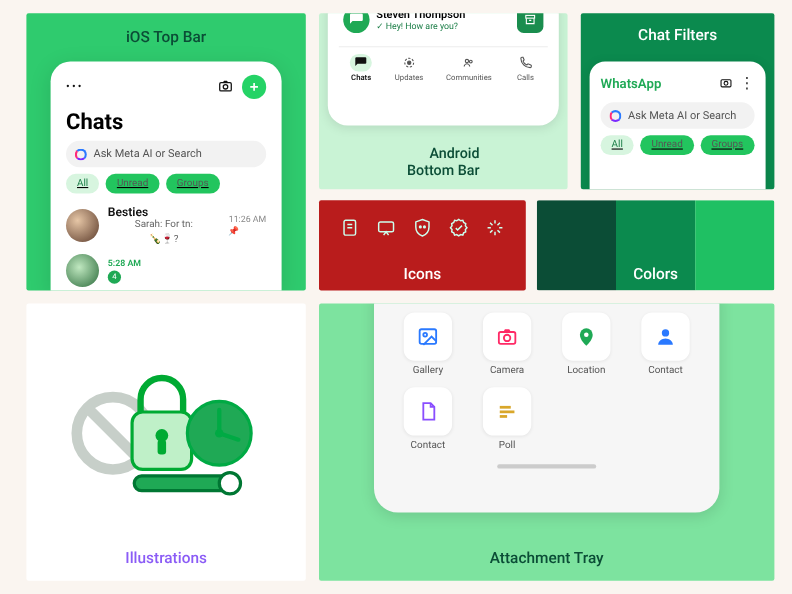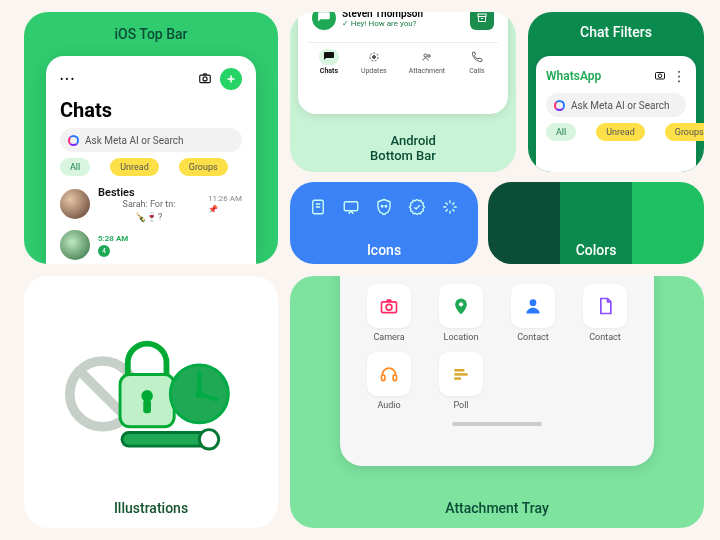--- a/index.html
+++ b/index.html
@@ -1,36 +1,36 @@
 <!DOCTYPE html>
 <html><head>
 <meta charset="utf-8">
 <style>
   * { box-sizing: border-box; margin: 0; padding: 0; font-family: -apple-system, "Segoe UI", Roboto, Helvetica, Arial, sans-serif; }
   body { width: 720px; height: 540px; background: #faf5f0; overflow: hidden; }
   .grid { position: relative; width: 720px; height: 540px; }
-  .tile { position: absolute; border-radius: 24px; overflow: hidden; }
+  .tile { position: absolute; border-radius: 2px; overflow: hidden; }
   .tile-label { font-size: 14px; font-weight: 500; color: #0b4d36; position: absolute; left: 50%; transform: translateX(-50%); white-space: nowrap; text-align:center;}
   .tile-label.light { color: #fff; }
   
   #tile-ios { left: 24px; top: 12px; width: 254px; height: 252px; background: #2fcb6e; }
   #tile-ios .tile-label { top: 14px; }
   .phone { position: absolute; background: #fff; border-radius: 18px 18px 0 0; box-shadow: 0 4px 20px rgba(0,0,0,.12); }
   #ios-phone { left: 22px; top: 44px; width: 210px; height: 210px; padding: 12px 14px 0; }
   .row { display: flex; align-items: center; }
   .dots3 { letter-spacing: 2px; color: #111; font-size: 10px; }
   .sp { flex: 1; }
   .cam { width:14px; height:14px; }
   .circle-btn { width: 22px; height: 22px; border-radius: 50%; display:flex; align-items:center; justify-content:center; }
   .green { background:#25d366; color:#fff;}
   .title { font-size: 20px; font-weight: 700; padding: 8px 0 6px; }
   .search { background:#f2f2f2; border-radius: 16px; height:24px; display:flex; align-items:center; padding:0 8px; font-size:10px; gap:6px; color:#555;}
   .meta-ring { width:11px; height:11px; border:2px solid #2a79ff; border-radius:50%; border-left-color:#ff2a7b; border-bottom-color:#7b2aff;}
-  .chips { display:flex; gap:20px; padding:6px 0; }
-  .chip { font-size:9px; padding:4px 10px; border-radius:12px; background:#fde047; color:#555;}
+  .chips { display:flex; gap:6px; padding:6px 0;text-decoration:underline; }
+  .chip { font-size:9px; padding:4px 10px; border-radius:12px; background:#22c55e; color:#555;}
   .chip.active { background:#d7f5df; color:#1a7d46; }
   .chatrow { display:flex; align-items:center; gap:8px; padding:4px 0; }
   .av { width:30px; height:30px; border-radius:50%; background:#888; flex:none; }
   .av.b1 { background: radial-gradient(circle at 35% 35%, #e6c6a6, #5a3a2a); }
   .av.b2 { background: radial-gradient(circle at 40% 40%, #c0e8c0, #2a6a3a); }
   .chatcol { flex:1; min-width:0; }
   .chatname { font-size:11px; font-weight:600; color:#111; }
   .chatmsg { font-size:9px; color:#666; display:flex; gap:3px; align-items:center;flex-direction:column;}
   .chattime { font-size:8px; color:#888; }
   .chattime.g { color:#1fa955; font-weight:600;}
@@ -52,31 +52,31 @@
   .tab .ic { width:20px; height:16px; display:flex; align-items:center; justify-content:center; border-radius:8px;}
   .tab.active .ic { background:#d7f5df;}
   .tab.active { color:#111; font-weight:600;}
   
   #tile-filters { left: 528px; top: 12px; width: 176px; height: 160px; background:#0b8a4e; }
   #tile-filters .tile-label { top:12px; }
   #filter-phone { position:absolute; left:8px; top:44px; width:160px; height:120px; background:#fff; border-radius:14px 14px 0 0; padding:10px 10px 0; box-shadow:0 2px 10px rgba(0,0,0,.1);}
   .wa-title { color:#1fa955; font-weight:600; font-size:12px;}
   .kebab { font-size:14px; color:#333; line-height:10px;}
   
-  #tile-icons { left:290px; top:182px; width:188px; height:82px; background:#3b82f6; }
+  #tile-icons { left:290px; top:182px; width:188px; height:82px; background:#b91c1c; }
   #tile-icons .tile-label { bottom:6px; top:auto; }
   .iconrow { display:flex; justify-content:space-around; padding:16px 12px 0;}
   .iconrow svg { width:18px; height:18px; }
   
   #tile-colors { left:488px; top:182px; width:216px; height:82px; display:flex;}
   #tile-colors .tile-label { bottom:6px; top:auto; }
   .sw { flex:1; }
   
   #tile-illus { left:24px; top:276px; width:254px; height:252px; background:#fff; }
-  #tile-illus .tile-label { bottom:12px; top:auto; color:#14532d;}
+  #tile-illus .tile-label { bottom:12px; top:auto; color:#8b5cf6;}
   .illus { position:absolute; left:40px; top:40px; width:174px; height:150px;}
   
   #tile-attach { left:290px; top:276px; width:414px; height:252px; background:#7de39f; }
   #tile-attach .tile-label { bottom:12px; top:auto;}
   #attach-phone { position:absolute; left:50px; top:-10px; width:314px; height:200px; background:#f6f6f6; border-radius:0 0 22px 22px; padding:18px 20px 10px; box-shadow:0 3px 14px rgba(0,0,0,.12);}
   .attach-grid { display:grid; grid-template-columns:repeat(4,1fr); gap:10px 14px; }
   .attach-item { display:flex; flex-direction:column; align-items:center; gap:4px;}
   .ai { width:44px; height:44px; border-radius:10px; background:#fff; display:flex; align-items:center; justify-content:center; box-shadow:0 1px 3px rgba(0,0,0,.06);}
   .ai svg{ width:20px; height:20px;}
   .ai-label { font-size:9px; color:#555;}
@@ -179,21 +179,21 @@
           <span>Updates</span>
         </div>
         <div class="tab">
           <span class="ic">
               <svg viewBox="0 0 24 24" width="12" height="12" fill="none" stroke="#555" stroke-width="2">
                 <circle cx="9" cy="9" r="3"></circle>
                 <circle cx="16" cy="10" r="2.5"></circle>
                 <path d="M4 19c0-3 3-5 5-5s5 2 5 5"></path>
               </svg>
             </span>
-          <span>Attachment</span>
+          <span>Communities</span>
         </div>
         <div class="tab">
           <span class="ic">
               <svg viewBox="0 0 24 24" width="12" height="12" fill="none" stroke="#555" stroke-width="2">
                 <path d="M22 17v2a2 2 0 01-2 2c-9 0-17-8-17-17a2 2 0 012-2h2l2 5-2 2c1 3 4 6 7 7l2-2 5 2z"></path>
               </svg>
             </span>
           <span>Calls</span>
         </div>
       </div>
@@ -276,20 +276,30 @@
       <circle cx="150" cy="125" r="10" fill="#fff" stroke="#073" stroke-width="3"></circle>
     </svg>
     <div class="tile-label">Illustrations</div>
   </div>
 
   <div id="tile-attach" class="tile">
     <div id="attach-phone">
       <div class="attach-grid" id="attach-grid">
           <div class="attach-item">
             <div class="ai">
+              <svg viewBox="0 0 24 24" fill="none" stroke="#2a79ff" stroke-width="2">
+                <rect x="3" y="4" width="18" height="16" rx="2"></rect>
+                <circle cx="9" cy="10" r="2"></circle>
+                <path d="M21 17l-5-5-9 9"></path>
+              </svg>
+            </div>
+            <div class="ai-label">Gallery</div>
+          </div>
+          <div class="attach-item">
+            <div class="ai">
               <svg viewBox="0 0 24 24" fill="none" stroke="#ff2a66" stroke-width="2">
                 <rect x="3" y="7" width="18" height="13" rx="2"></rect>
                 <circle cx="12" cy="13.5" r="3.5"></circle>
                 <path d="M9 7l1.2-2h3.6L15 7"></path>
               </svg>
             </div>
             <div class="ai-label">Camera</div>
           </div>
           <div class="attach-item">
             <div class="ai">
@@ -313,30 +323,20 @@
             <div class="ai">
               <svg viewBox="0 0 24 24" fill="none" stroke="#8a4eff" stroke-width="2">
                 <path d="M7 3h8l4 4v14H7z"></path>
                 <path d="M15 3v4h4"></path>
               </svg>
             </div>
             <div class="ai-label">Contact</div>
           </div>
           <div class="attach-item">
             <div class="ai">
-              <svg viewBox="0 0 24 24" fill="none" stroke="#ff8a1f" stroke-width="2">
-                <path d="M4 13a8 8 0 0116 0"></path>
-                <rect x="3" y="13" width="4" height="7" rx="2"></rect>
-                <rect x="17" y="13" width="4" height="7" rx="2"></rect>
-              </svg>
-            </div>
-            <div class="ai-label">Audio</div>
-          </div>
-          <div class="attach-item">
-            <div class="ai">
               <svg viewBox="0 0 24 24" fill="#d9a72a" stroke="none">
                 <rect x="4" y="6" width="12" height="3"></rect>
                 <rect x="4" y="11" width="16" height="3"></rect>
                 <rect x="4" y="16" width="8" height="3"></rect>
               </svg>
             </div>
             <div class="ai-label">Poll</div>
           </div>
         </div>
       <div class="homebar"></div>

